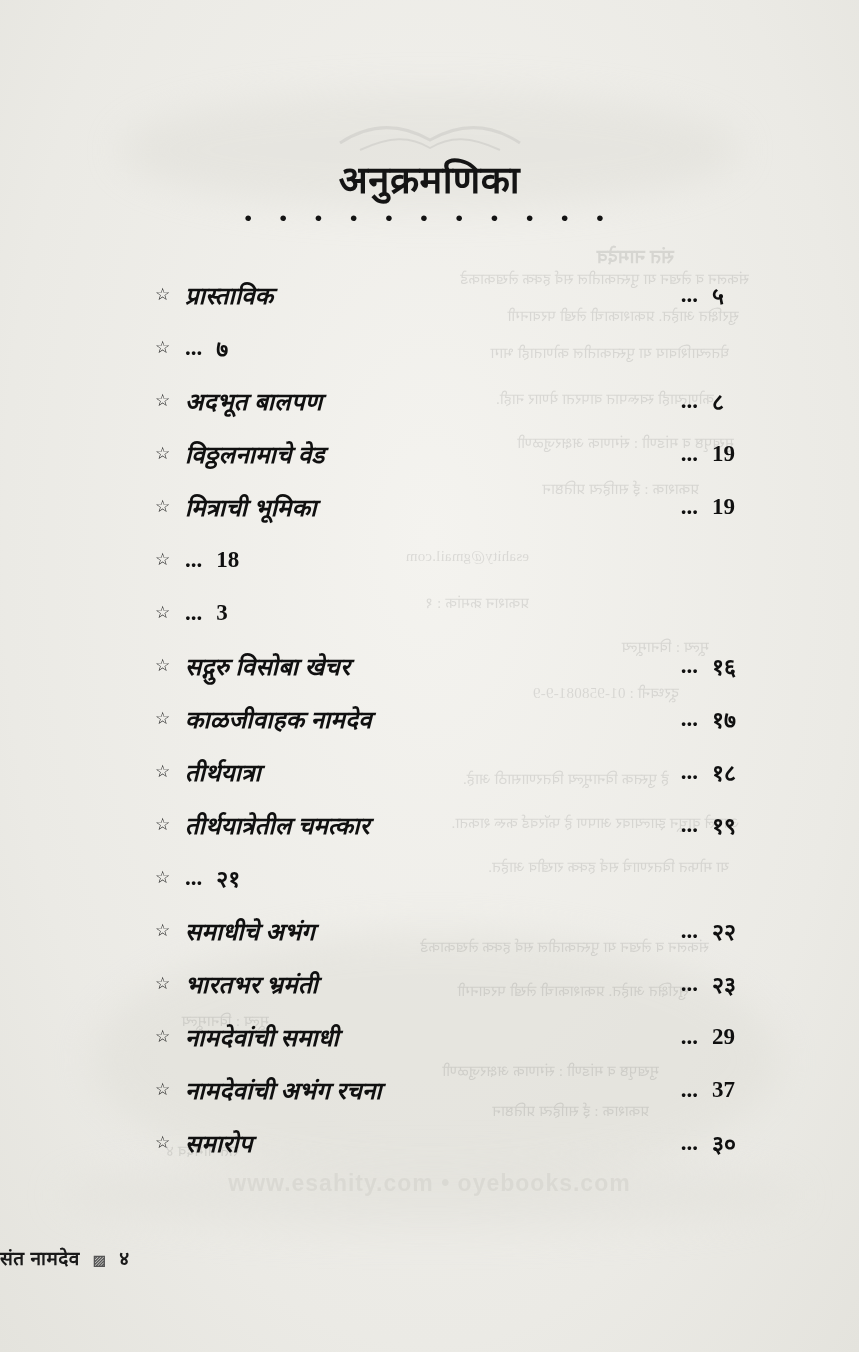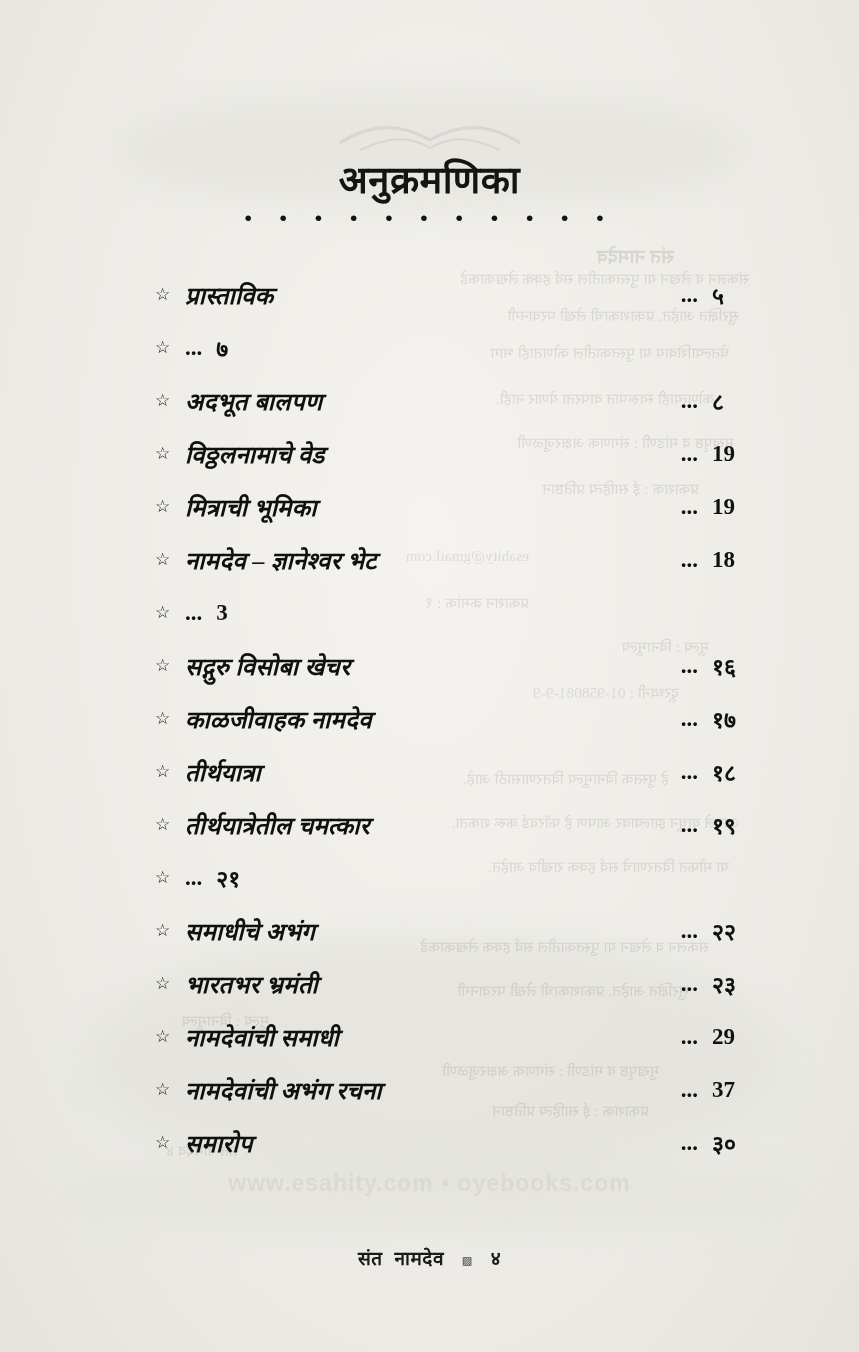--- a/index.html
+++ b/index.html
@@ -144,22 +144,22 @@
     letter-spacing: 1px;
     color: #d9d8d2;
     opacity: 0.85;
   }
 
   .footer {
     position: absolute;
     left: 0;
     top: 1245px;
     width: 859px;
-    text-align: center;
-    font-family: Liberation Mono, monospace;
+    text-align: left;
+    font-family: Liberation Sans, sans-serif;
     font-size: 19px;
     font-weight: bold;
     color: #1a1a1a;
     letter-spacing: 0.5px;
   }
   .footer .sep {
     display: inline-block;
     margin: 0 7px;
     color: #555;
     font-size: 14px;
@@ -248,21 +248,20 @@
 
       <div class="toc-row">
         <span class="toc-star">☆</span>
         <span class="toc-label">मित्राची भूमिका</span>
         <span class="toc-dots">...</span>
         <span class="toc-page">19</span>
       </div>
 
       <div class="toc-row">
         <span class="toc-star">☆</span>
-        <span class="toc-label">नामदेव – ज्ञानेश्वर भेट</span>
         <span class="toc-dots">...</span>
         <span class="toc-page">18</span>
       </div>
 
       <div class="toc-row">
         <span class="toc-star">☆</span>
         <span class="toc-dots">...</span>
         <span class="toc-page">3</span>
       </div>
 

